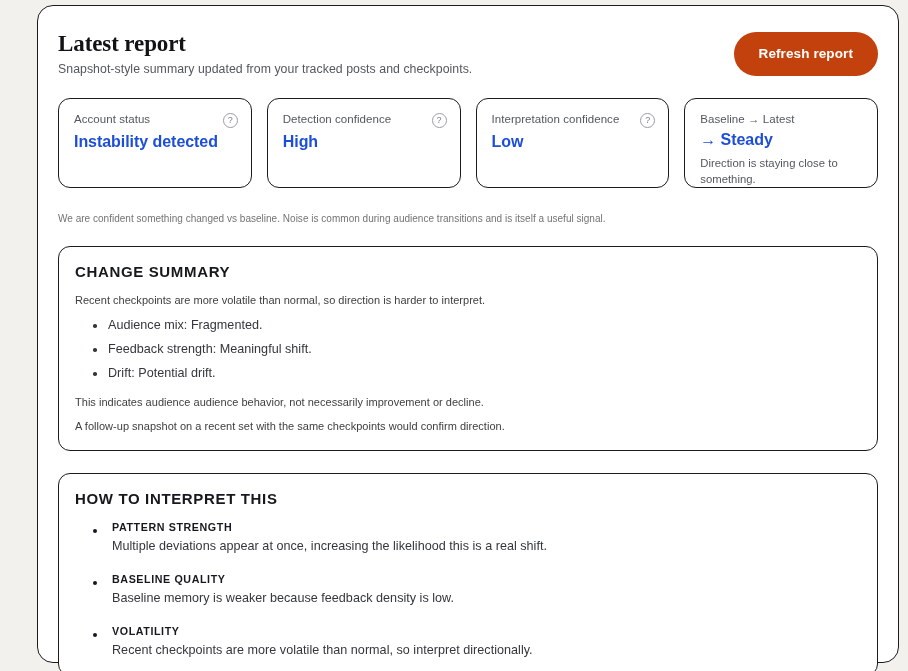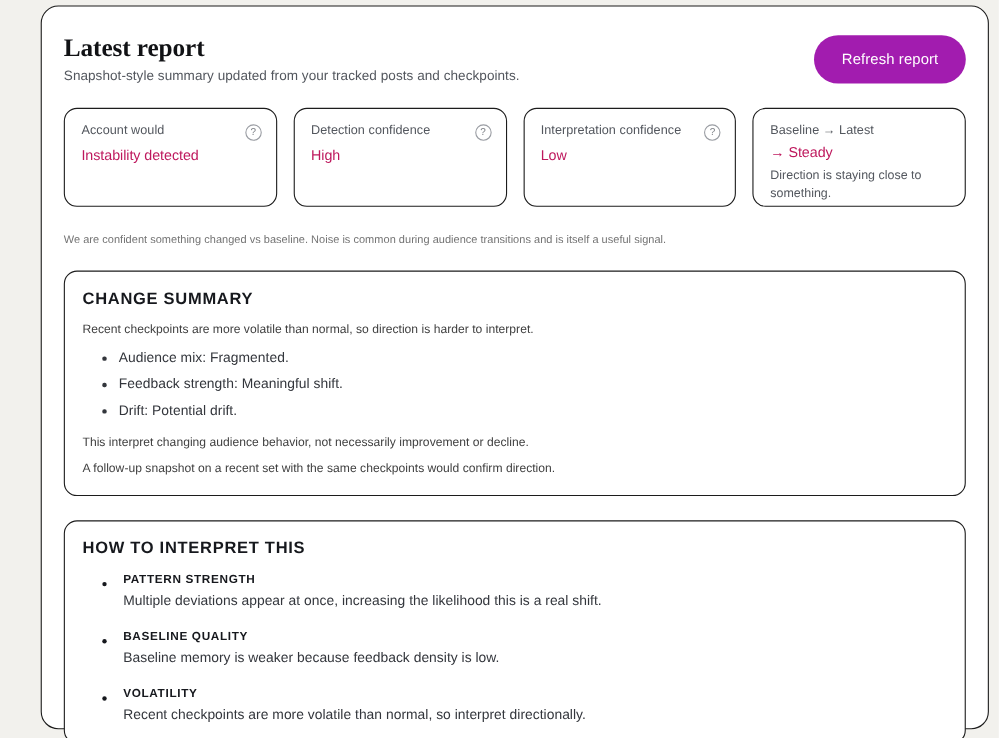--- a/index.html
+++ b/index.html
@@ -45,27 +45,27 @@
     margin: 0 0 5px 0;
     color: #111215;
   }
   .page-subtitle {
     font-size: 12.3px;
     color: #53575e;
     margin: 0;
     letter-spacing: 0.05px;
   }
   .refresh-button {
-    background: #a21caf;
+    background: #c2410c;
     color: #ffffff;
     border: none;
     border-radius: 999px;
     font-family: "Liberation Sans", sans-serif;
     font-size: 13.5px;
-    font-weight: 400;
+    font-weight: 700;
     padding: 15px 25px;
     cursor: pointer;
     letter-spacing: 0.1px;
     line-height: 1;
     margin-top: 2px;
   }
 
   
   .metric-row {
     display: flex;
@@ -105,24 +105,24 @@
     color: #7d8086;
     font-size: 9px;
     line-height: 13px;
     text-align: center;
     font-family: "Liberation Sans", sans-serif;
     cursor: pointer;
     box-sizing: border-box;
     margin-top: 1px;
   }
   .metric-value {
-    font-size: 13px;
-    font-weight: 400;
+    font-size: 16px;
+    font-weight: 700;
     margin-top: 5px;
-    color: #be185d;
+    color: #1d4ed8;
     letter-spacing: -0.05px;
   }
   .metric-note {
     font-size: 11.3px;
     color: #53575e;
     margin-top: 7px;
     line-height: 1.38;
     letter-spacing: 0.02px;
   }
 
@@ -231,21 +231,21 @@
       <h1 class="page-title">Latest report</h1>
       <p class="page-subtitle">Snapshot-style summary updated from your tracked posts and checkpoints.</p>
     </div>
     <button class="refresh-button">Refresh report</button>
   </div>
 
   <div class="metric-row">
 
     <div class="metric-card">
       <div class="metric-top">
-        <div class="metric-label">Account would</div>
+        <div class="metric-label">Account status</div>
         <div class="help-icon">?</div>
       </div>
       <div class="metric-value">Instability detected</div>
     </div>
 
     <div class="metric-card">
       <div class="metric-top">
         <div class="metric-label">Detection confidence</div>
         <div class="help-icon">?</div>
       </div>
@@ -273,21 +273,21 @@
   <p class="lead-text">We are confident something changed vs baseline. Noise is common during audience transitions and is itself a useful signal.</p>
 
   <div class="section-panel">
     <div class="section-heading">CHANGE SUMMARY</div>
     <p class="section-paragraph tight">Recent checkpoints are more volatile than normal, so direction is harder to interpret.</p>
     <ul class="bullet-list">
       <li>Audience mix: Fragmented.</li>
       <li>Feedback strength: Meaningful shift.</li>
       <li>Drift: Potential drift.</li>
     </ul>
-    <p class="section-paragraph tight">This interpret changing audience behavior, not necessarily improvement or decline.</p>
+    <p class="section-paragraph tight">This indicates audience audience behavior, not necessarily improvement or decline.</p>
     <p class="section-paragraph last">A follow-up snapshot on a recent set with the same checkpoints would confirm direction.</p>
   </div>
 
   <div class="section-panel">
     <div class="section-heading">HOW TO INTERPRET THIS</div>
     <ul class="interpret-list">
       <li class="interpret-item">
         <div class="interpret-term">PATTERN STRENGTH</div>
         <div class="interpret-desc">Multiple deviations appear at once, increasing the likelihood this is a real shift.</div>
       </li>

